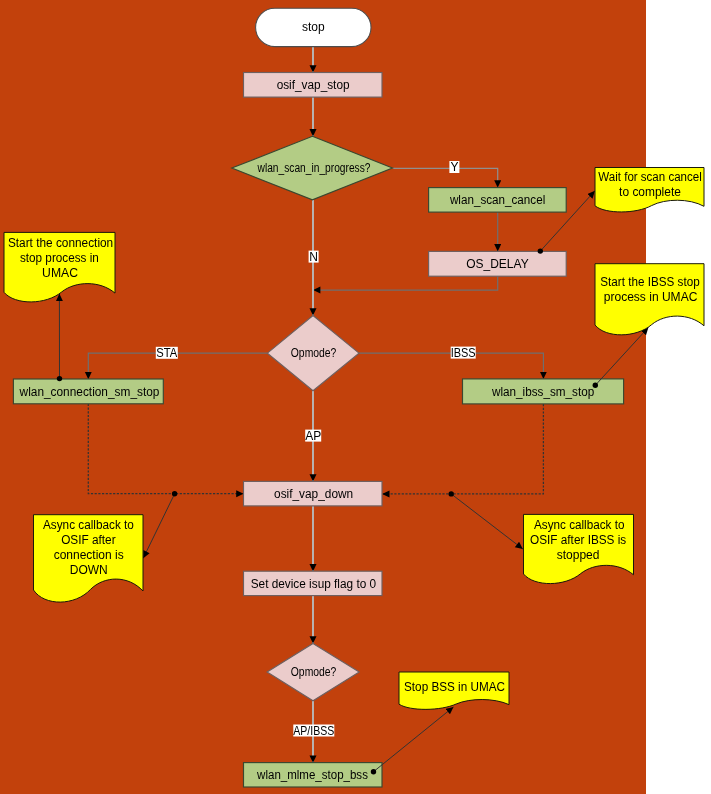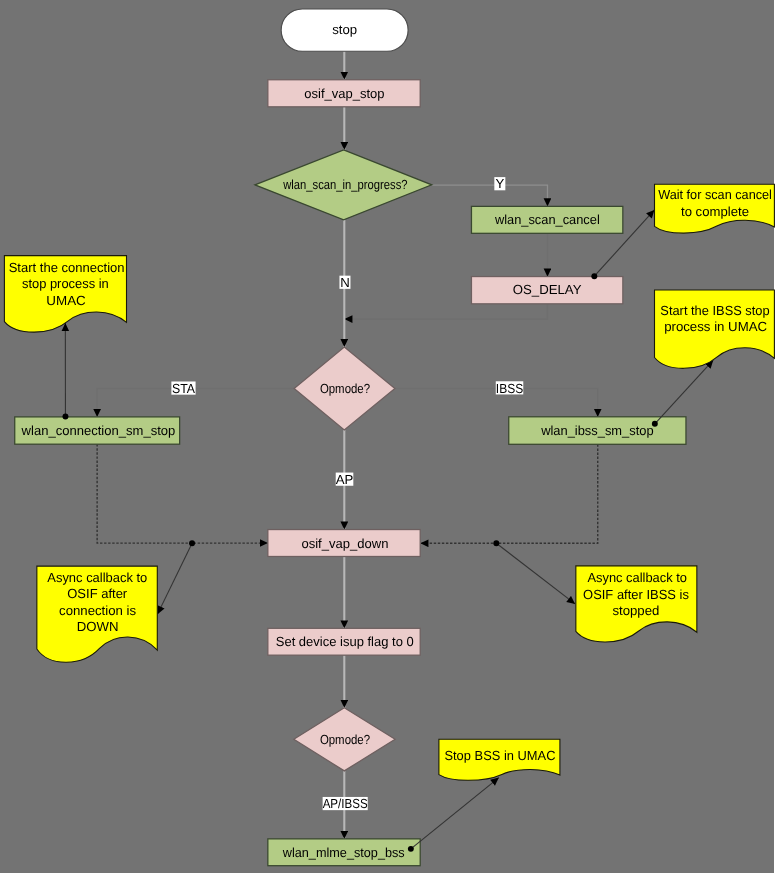--- a/index.html
+++ b/index.html
@@ -1,19 +1,19 @@
 <!DOCTYPE html>
 <html><head>
 <meta charset="utf-8">
 <title>VAP Stop Flowchart</title>
 <style>
   html,body{margin:0;padding:0;background:#ffffff;}
   body{width:711px;height:794px;overflow:hidden;
        font-family:"Liberation Sans",sans-serif;}
-  #canvas{position:relative;width:704px;height:794px;background:#737373;transform:translateZ(0);-webkit-transform:translateZ(0);}
+  #canvas{position:relative;width:646px;height:794px;background:#c2410c;transform:translateZ(0);-webkit-transform:translateZ(0);}
   svg.flow{position:absolute;left:0;top:0;width:711px;height:794px;
            shape-rendering:geometricPrecision;transform:translateZ(0);-webkit-transform:translateZ(0);}
   text{font-family:"Liberation Sans",sans-serif;font-size:12px;fill:#000000;-webkit-font-smoothing:antialiased;}
   .nodetext{text-anchor:middle;}
   .edgelabel{text-anchor:middle;}
   .notetext{text-anchor:middle;}
 </style>
 </head>
 <body>
 

